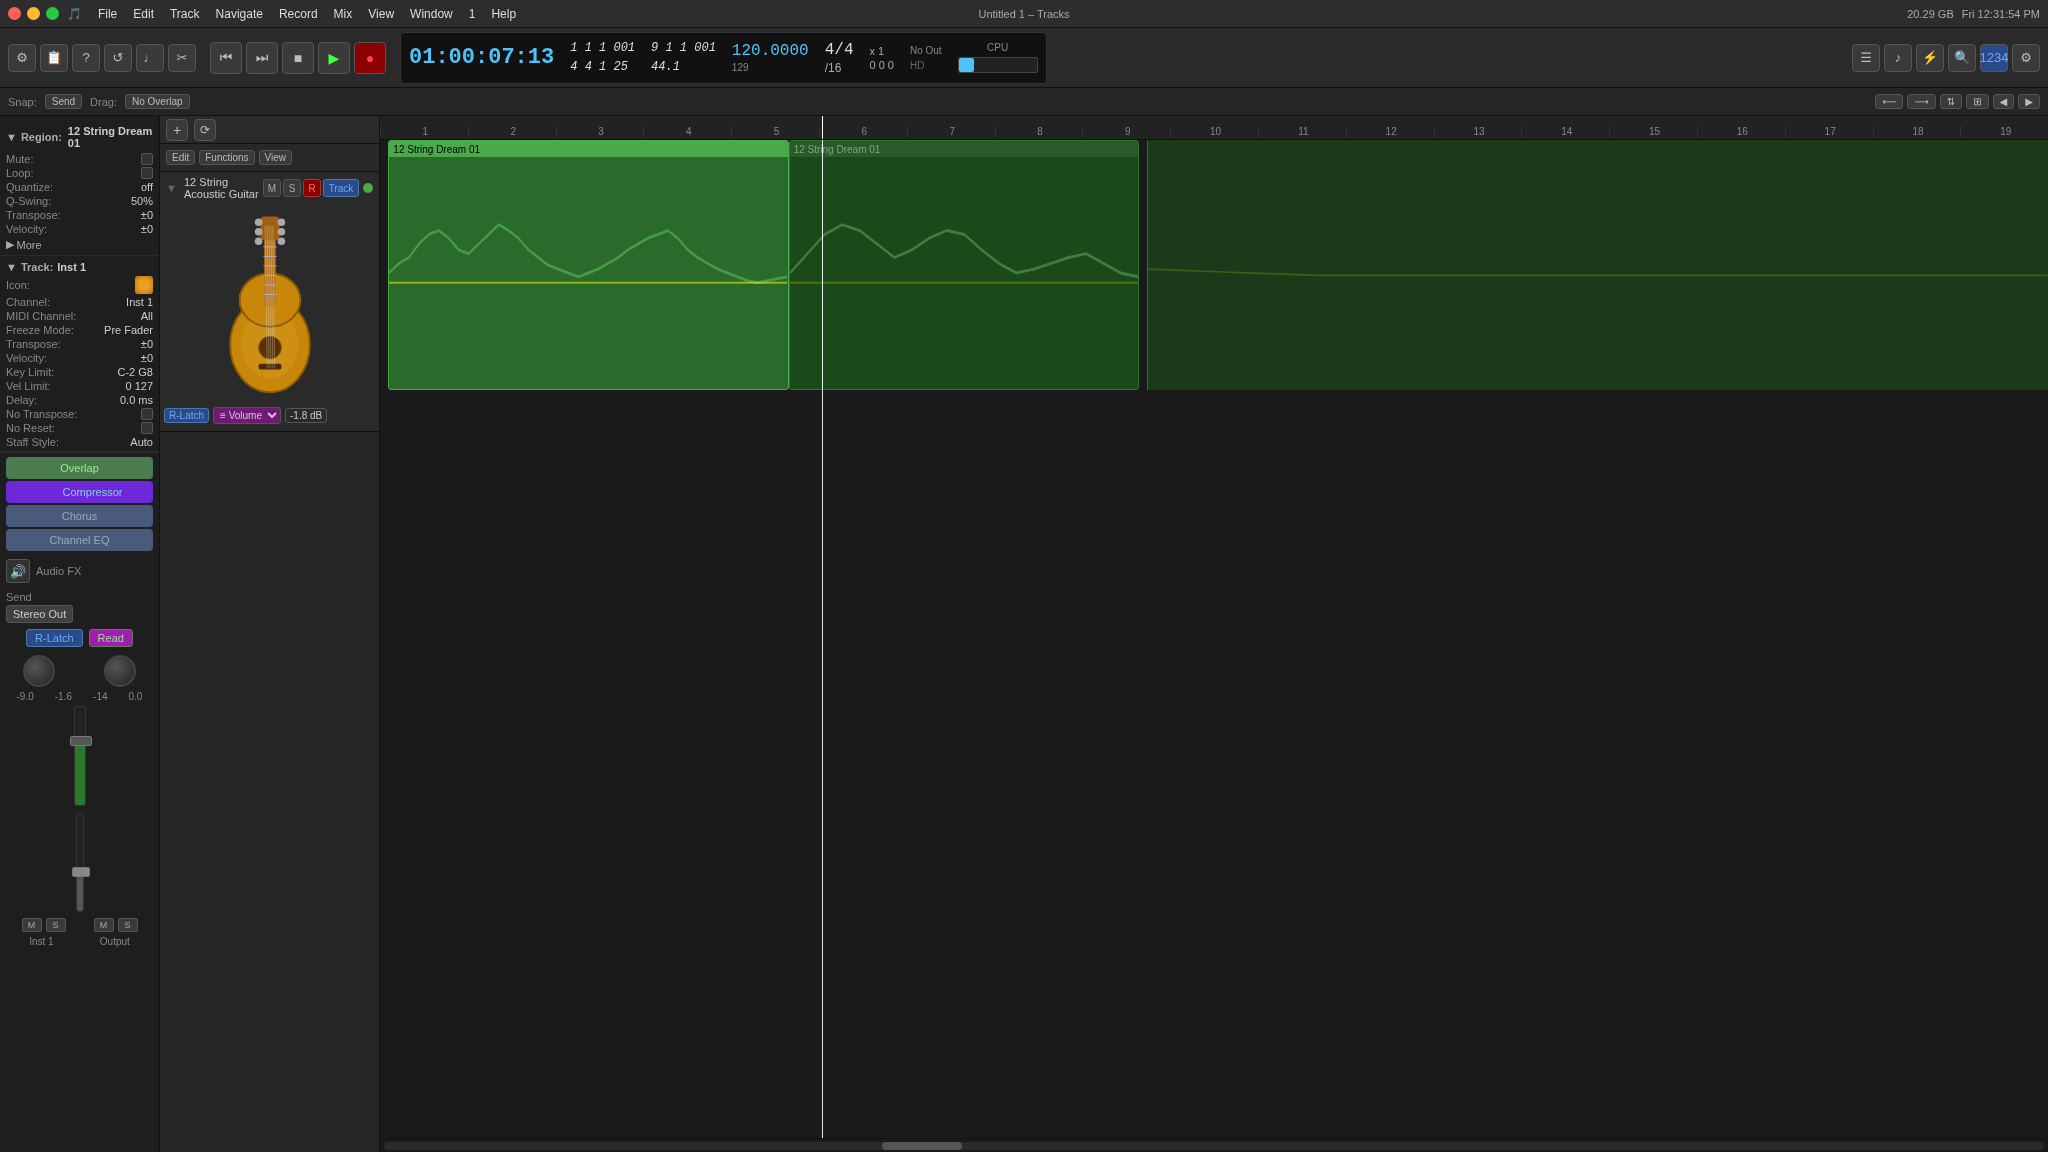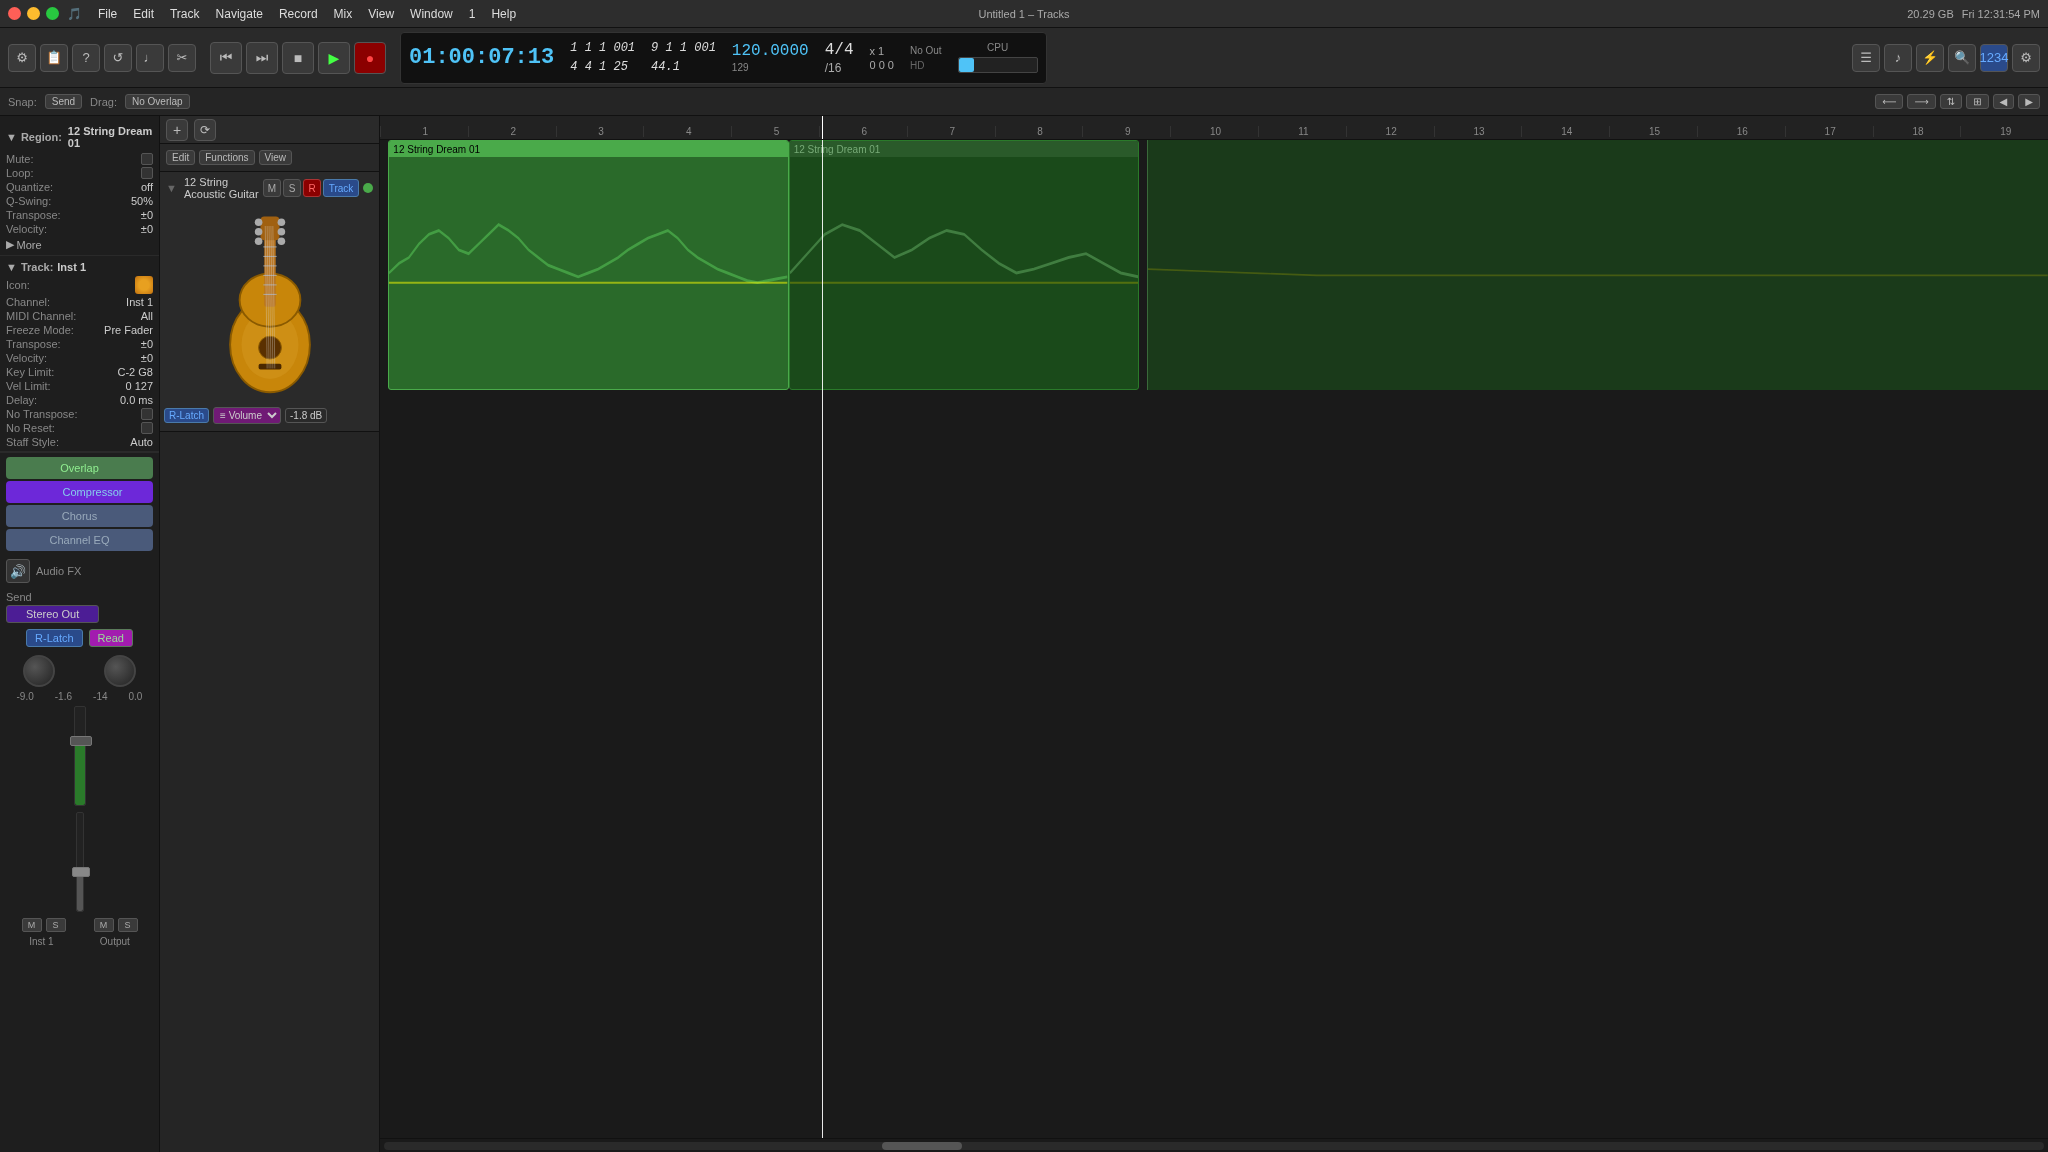--- a/index.html
+++ b/index.html
@@ -256,25 +256,25 @@
       margin-bottom: 2px;
       text-align: center;
       line-height: 22px;
     }
     .plugin-guitar { background: #4a7c4e; color: #90ee90; }
     .plugin-compressor { background: #6d28d9; color: #87ceeb; padding-left: 26px; }
     .plugin-chorus { background: #4a5a7a; color: #9ab; }
     .plugin-channeleq { background: #4a5a7a; color: #9ab; }
     .send-label { color: #888; font-size: 11px; padding: 4px 0 2px 0; }
     .stereo-out-btn {
-      background: #4c1d95;
+      background: #404040;
       border: 1px solid #555;
       color: #ccc;
       font-size: 11px;
-      padding: 2px 19px;
+      padding: 2px 6px;
       border-radius: 3px;
       cursor: pointer;
     }
     .volume-fader-area {
       padding: 4px 6px;
     }
     .rlatch-btn {
       background: #2a4a8a;
       color: #6af;
       border: 1px solid #4a7aaa;

